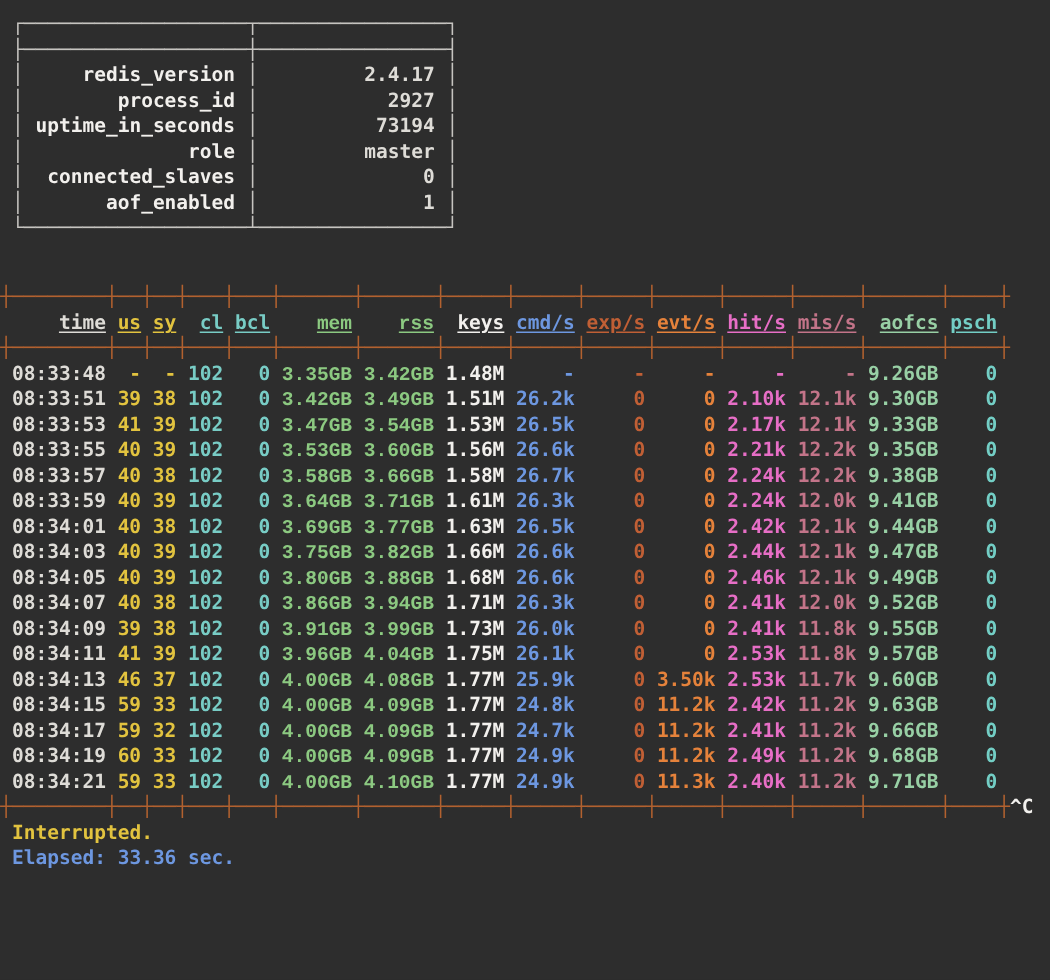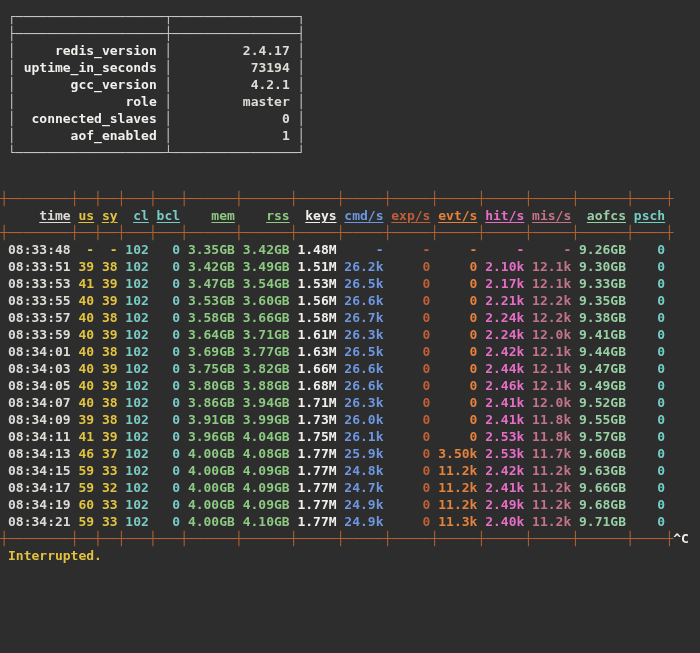--- a/index.html
+++ b/index.html
@@ -38,42 +38,42 @@
   .c-iborder { color: var(--info-border); }
   .c-oborder { color: var(--stats-border); }
   .c-host { color: var(--host-green); }
   .c-label { color: var(--bright-text); }
   .c-value { color: var(--text); }
   .c-time { color: var(--text); }
   .c-keys { color: var(--bright-text); }
   .c-bright { color: var(--bright-text); }
   .c-yellow { color: var(--yellow); }
   .c-cyan { color: var(--cyan); }
-  .c-green { color: var(--green); }
+  .c-green { color: var(--green); font-family: Liberation Mono, monospace; }
   .c-blue { color: var(--blue); }
   .c-rust { color: var(--rust); }
   .c-orange { color: var(--orange); }
   .c-pink { color: var(--pink); }
   .c-rose { color: var(--rose); }
   .c-seafoam { color: var(--seafoam); }
   .c-teal { color: var(--teal); }
   .c-status-yellow { color: var(--yellow); }
   .c-status-blue { color: var(--blue); }
   #stats-table { margin-top: 29px; }
 </style>
 </head>
 <body>
 
 <div>
   <div id="info-table">
       <div class="line"><span class="c-iborder">┌───────────────────┬────────────────┐</span></div>
       <div class="line"><span class="c-iborder">├───────────────────┼────────────────┤</span></div>
       <div class="line"><span class="c-iborder">│ </span><span class="c-label">    redis_version</span><span class="c-iborder"> │ </span><span class="c-value">        2.4.17</span><span class="c-iborder"> │</span></div>
+      <div class="line"><span class="c-iborder">│ </span><span class="c-label">       process_id</span><span class="c-iborder"> │ </span><span class="c-value">          2927</span><span class="c-iborder"> │</span></div>
       <div class="line"><span class="c-iborder">│ </span><span class="c-label">uptime_in_seconds</span><span class="c-iborder"> │ </span><span class="c-value">         73194</span><span class="c-iborder"> │</span></div>
-      <div class="line"><span class="c-iborder">│ </span><span class="c-label">      gcc_version</span><span class="c-iborder"> │ </span><span class="c-value">         4.2.1</span><span class="c-iborder"> │</span></div>
       <div class="line"><span class="c-iborder">│ </span><span class="c-label">             role</span><span class="c-iborder"> │ </span><span class="c-value">        master</span><span class="c-iborder"> │</span></div>
       <div class="line"><span class="c-iborder">│ </span><span class="c-label"> connected_slaves</span><span class="c-iborder"> │ </span><span class="c-value">             0</span><span class="c-iborder"> │</span></div>
       <div class="line"><span class="c-iborder">│ </span><span class="c-label">      aof_enabled</span><span class="c-iborder"> │ </span><span class="c-value">             1</span><span class="c-iborder"> │</span></div>
       <div class="line"><span class="c-iborder">└───────────────────┴────────────────┘</span></div>
     </div>
   <div id="stats-table">
       <div class="line tborder">┼────────┼──┼──┼───┼───┼──────┼──────┼─────┼─────┼─────┼─────┼─────┼─────┼──────┼────┼</div>
       <div class="row"><span class="c-time cell" style="width: 8ch;"><span class="u">time</span></span><span class="c-yellow cell" style="width: 2ch;"><span class="u">us</span></span><span class="c-yellow cell" style="width: 2ch;"><span class="u">sy</span></span><span class="c-cyan cell" style="width: 3ch;"><span class="u">cl</span></span><span class="c-cyan cell" style="width: 3ch;"><span class="u">bcl</span></span><span class="c-green cell" style="width: 6ch;"><span class="u">mem</span></span><span class="c-green cell" style="width: 6ch;"><span class="u">rss</span></span><span class="c-keys cell" style="width: 5ch;"><span class="u">keys</span></span><span class="c-blue cell" style="width: 5ch;"><span class="u">cmd/s</span></span><span class="c-rust cell" style="width: 5ch;"><span class="u">exp/s</span></span><span class="c-orange cell" style="width: 5ch;"><span class="u">evt/s</span></span><span class="c-pink cell" style="width: 5ch;"><span class="u">hit/s</span></span><span class="c-rose cell" style="width: 5ch;"><span class="u">mis/s</span></span><span class="c-seafoam cell" style="width: 6ch;"><span class="u">aofcs</span></span><span class="c-teal cell" style="width: 4ch;"><span class="u">psch</span></span></div>
       <div class="line tborder">┼────────┼──┼──┼───┼───┼──────┼──────┼─────┼─────┼─────┼─────┼─────┼─────┼──────┼────┼</div>
       <div class="row"><span class="c-time cell" style="width: 8ch;">08:33:48</span><span class="c-yellow cell" style="width: 2ch;">-</span><span class="c-yellow cell" style="width: 2ch;">-</span><span class="c-cyan cell" style="width: 3ch;">102</span><span class="c-cyan cell" style="width: 3ch;">0</span><span class="c-green cell" style="width: 6ch;">3.35GB</span><span class="c-green cell" style="width: 6ch;">3.42GB</span><span class="c-keys cell" style="width: 5ch;">1.48M</span><span class="c-blue cell" style="width: 5ch;">-</span><span class="c-rust cell" style="width: 5ch;">-</span><span class="c-orange cell" style="width: 5ch;">-</span><span class="c-pink cell" style="width: 5ch;">-</span><span class="c-rose cell" style="width: 5ch;">-</span><span class="c-seafoam cell" style="width: 6ch;">9.26GB</span><span class="c-teal cell" style="width: 4ch;">0</span></div>
@@ -89,13 +89,14 @@
       <div class="row"><span class="c-time cell" style="width: 8ch;">08:34:09</span><span class="c-yellow cell" style="width: 2ch;">39</span><span class="c-yellow cell" style="width: 2ch;">38</span><span class="c-cyan cell" style="width: 3ch;">102</span><span class="c-cyan cell" style="width: 3ch;">0</span><span class="c-green cell" style="width: 6ch;">3.91GB</span><span class="c-green cell" style="width: 6ch;">3.99GB</span><span class="c-keys cell" style="width: 5ch;">1.73M</span><span class="c-blue cell" style="width: 5ch;">26.0k</span><span class="c-rust cell" style="width: 5ch;">0</span><span class="c-orange cell" style="width: 5ch;">0</span><span class="c-pink cell" style="width: 5ch;">2.41k</span><span class="c-rose cell" style="width: 5ch;">11.8k</span><span class="c-seafoam cell" style="width: 6ch;">9.55GB</span><span class="c-teal cell" style="width: 4ch;">0</span></div>
       <div class="row"><span class="c-time cell" style="width: 8ch;">08:34:11</span><span class="c-yellow cell" style="width: 2ch;">41</span><span class="c-yellow cell" style="width: 2ch;">39</span><span class="c-cyan cell" style="width: 3ch;">102</span><span class="c-cyan cell" style="width: 3ch;">0</span><span class="c-green cell" style="width: 6ch;">3.96GB</span><span class="c-green cell" style="width: 6ch;">4.04GB</span><span class="c-keys cell" style="width: 5ch;">1.75M</span><span class="c-blue cell" style="width: 5ch;">26.1k</span><span class="c-rust cell" style="width: 5ch;">0</span><span class="c-orange cell" style="width: 5ch;">0</span><span class="c-pink cell" style="width: 5ch;">2.53k</span><span class="c-rose cell" style="width: 5ch;">11.8k</span><span class="c-seafoam cell" style="width: 6ch;">9.57GB</span><span class="c-teal cell" style="width: 4ch;">0</span></div>
       <div class="row"><span class="c-time cell" style="width: 8ch;">08:34:13</span><span class="c-yellow cell" style="width: 2ch;">46</span><span class="c-yellow cell" style="width: 2ch;">37</span><span class="c-cyan cell" style="width: 3ch;">102</span><span class="c-cyan cell" style="width: 3ch;">0</span><span class="c-green cell" style="width: 6ch;">4.00GB</span><span class="c-green cell" style="width: 6ch;">4.08GB</span><span class="c-keys cell" style="width: 5ch;">1.77M</span><span class="c-blue cell" style="width: 5ch;">25.9k</span><span class="c-rust cell" style="width: 5ch;">0</span><span class="c-orange cell" style="width: 5ch;">3.50k</span><span class="c-pink cell" style="width: 5ch;">2.53k</span><span class="c-rose cell" style="width: 5ch;">11.7k</span><span class="c-seafoam cell" style="width: 6ch;">9.60GB</span><span class="c-teal cell" style="width: 4ch;">0</span></div>
       <div class="row"><span class="c-time cell" style="width: 8ch;">08:34:15</span><span class="c-yellow cell" style="width: 2ch;">59</span><span class="c-yellow cell" style="width: 2ch;">33</span><span class="c-cyan cell" style="width: 3ch;">102</span><span class="c-cyan cell" style="width: 3ch;">0</span><span class="c-green cell" style="width: 6ch;">4.00GB</span><span class="c-green cell" style="width: 6ch;">4.09GB</span><span class="c-keys cell" style="width: 5ch;">1.77M</span><span class="c-blue cell" style="width: 5ch;">24.8k</span><span class="c-rust cell" style="width: 5ch;">0</span><span class="c-orange cell" style="width: 5ch;">11.2k</span><span class="c-pink cell" style="width: 5ch;">2.42k</span><span class="c-rose cell" style="width: 5ch;">11.2k</span><span class="c-seafoam cell" style="width: 6ch;">9.63GB</span><span class="c-teal cell" style="width: 4ch;">0</span></div>
       <div class="row"><span class="c-time cell" style="width: 8ch;">08:34:17</span><span class="c-yellow cell" style="width: 2ch;">59</span><span class="c-yellow cell" style="width: 2ch;">32</span><span class="c-cyan cell" style="width: 3ch;">102</span><span class="c-cyan cell" style="width: 3ch;">0</span><span class="c-green cell" style="width: 6ch;">4.00GB</span><span class="c-green cell" style="width: 6ch;">4.09GB</span><span class="c-keys cell" style="width: 5ch;">1.77M</span><span class="c-blue cell" style="width: 5ch;">24.7k</span><span class="c-rust cell" style="width: 5ch;">0</span><span class="c-orange cell" style="width: 5ch;">11.2k</span><span class="c-pink cell" style="width: 5ch;">2.41k</span><span class="c-rose cell" style="width: 5ch;">11.2k</span><span class="c-seafoam cell" style="width: 6ch;">9.66GB</span><span class="c-teal cell" style="width: 4ch;">0</span></div>
       <div class="row"><span class="c-time cell" style="width: 8ch;">08:34:19</span><span class="c-yellow cell" style="width: 2ch;">60</span><span class="c-yellow cell" style="width: 2ch;">33</span><span class="c-cyan cell" style="width: 3ch;">102</span><span class="c-cyan cell" style="width: 3ch;">0</span><span class="c-green cell" style="width: 6ch;">4.00GB</span><span class="c-green cell" style="width: 6ch;">4.09GB</span><span class="c-keys cell" style="width: 5ch;">1.77M</span><span class="c-blue cell" style="width: 5ch;">24.9k</span><span class="c-rust cell" style="width: 5ch;">0</span><span class="c-orange cell" style="width: 5ch;">11.2k</span><span class="c-pink cell" style="width: 5ch;">2.49k</span><span class="c-rose cell" style="width: 5ch;">11.2k</span><span class="c-seafoam cell" style="width: 6ch;">9.68GB</span><span class="c-teal cell" style="width: 4ch;">0</span></div>
       <div class="row"><span class="c-time cell" style="width: 8ch;">08:34:21</span><span class="c-yellow cell" style="width: 2ch;">59</span><span class="c-yellow cell" style="width: 2ch;">33</span><span class="c-cyan cell" style="width: 3ch;">102</span><span class="c-cyan cell" style="width: 3ch;">0</span><span class="c-green cell" style="width: 6ch;">4.00GB</span><span class="c-green cell" style="width: 6ch;">4.10GB</span><span class="c-keys cell" style="width: 5ch;">1.77M</span><span class="c-blue cell" style="width: 5ch;">24.9k</span><span class="c-rust cell" style="width: 5ch;">0</span><span class="c-orange cell" style="width: 5ch;">11.3k</span><span class="c-pink cell" style="width: 5ch;">2.40k</span><span class="c-rose cell" style="width: 5ch;">11.2k</span><span class="c-seafoam cell" style="width: 6ch;">9.71GB</span><span class="c-teal cell" style="width: 4ch;">0</span></div>
       <div class="line tborder"><span class="c-oborder">┼────────┼──┼──┼───┼───┼──────┼──────┼─────┼─────┼─────┼─────┼─────┼─────┼──────┼────┼</span><span class="c-bright">^C</span></div>
     </div>
   <div class="line c-status-yellow">Interrupted.</div>
+  <div class="line c-status-blue">Elapsed: 33.36 sec.</div>
 </div>
 
 </body></html>

